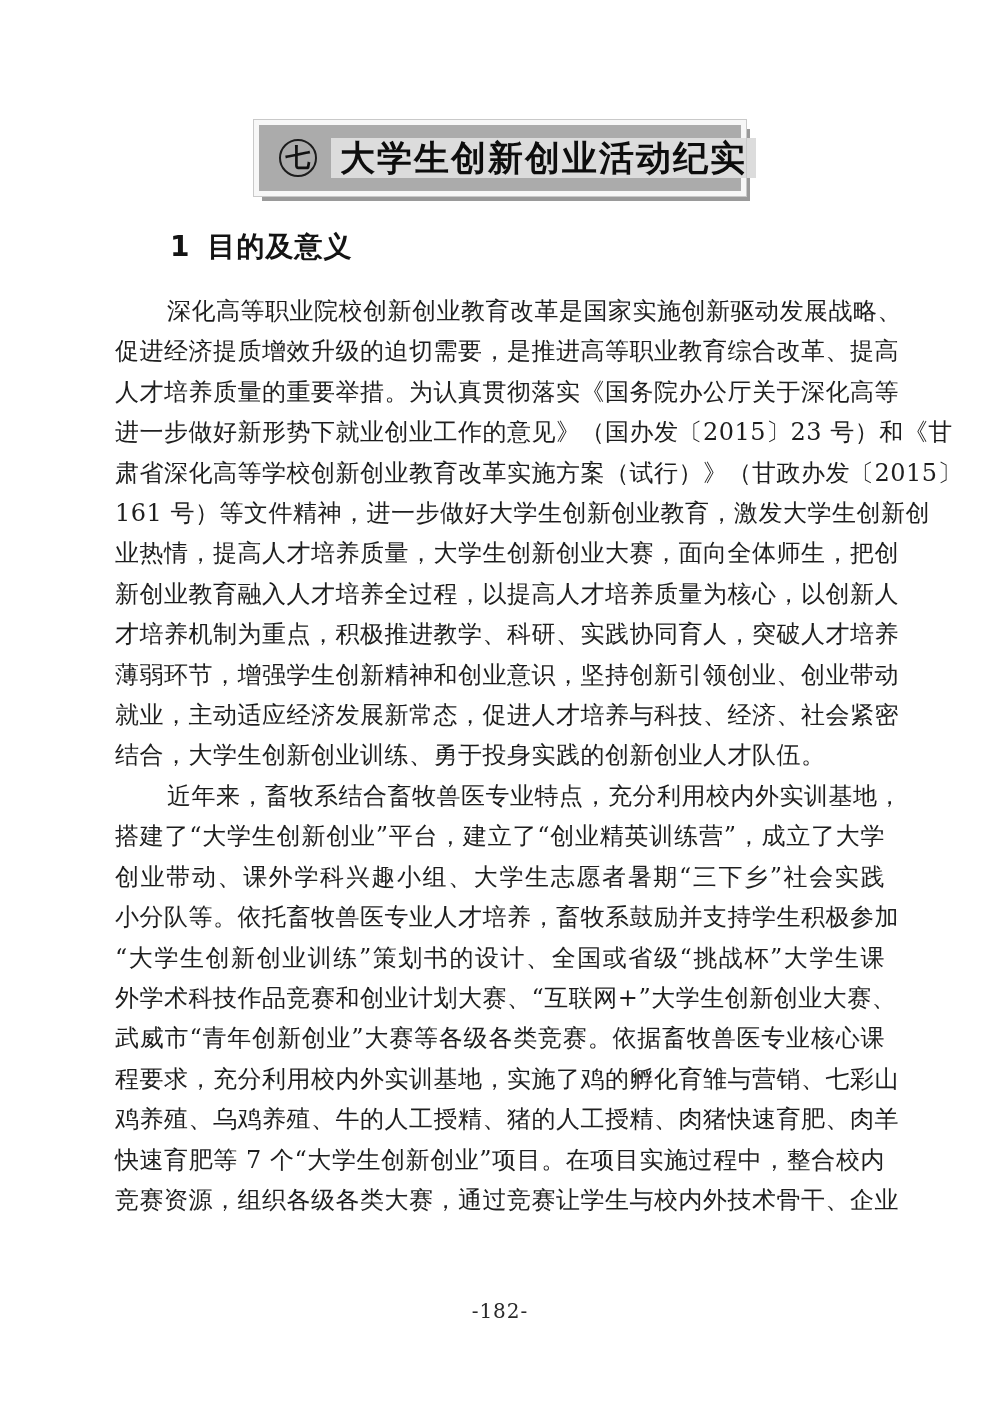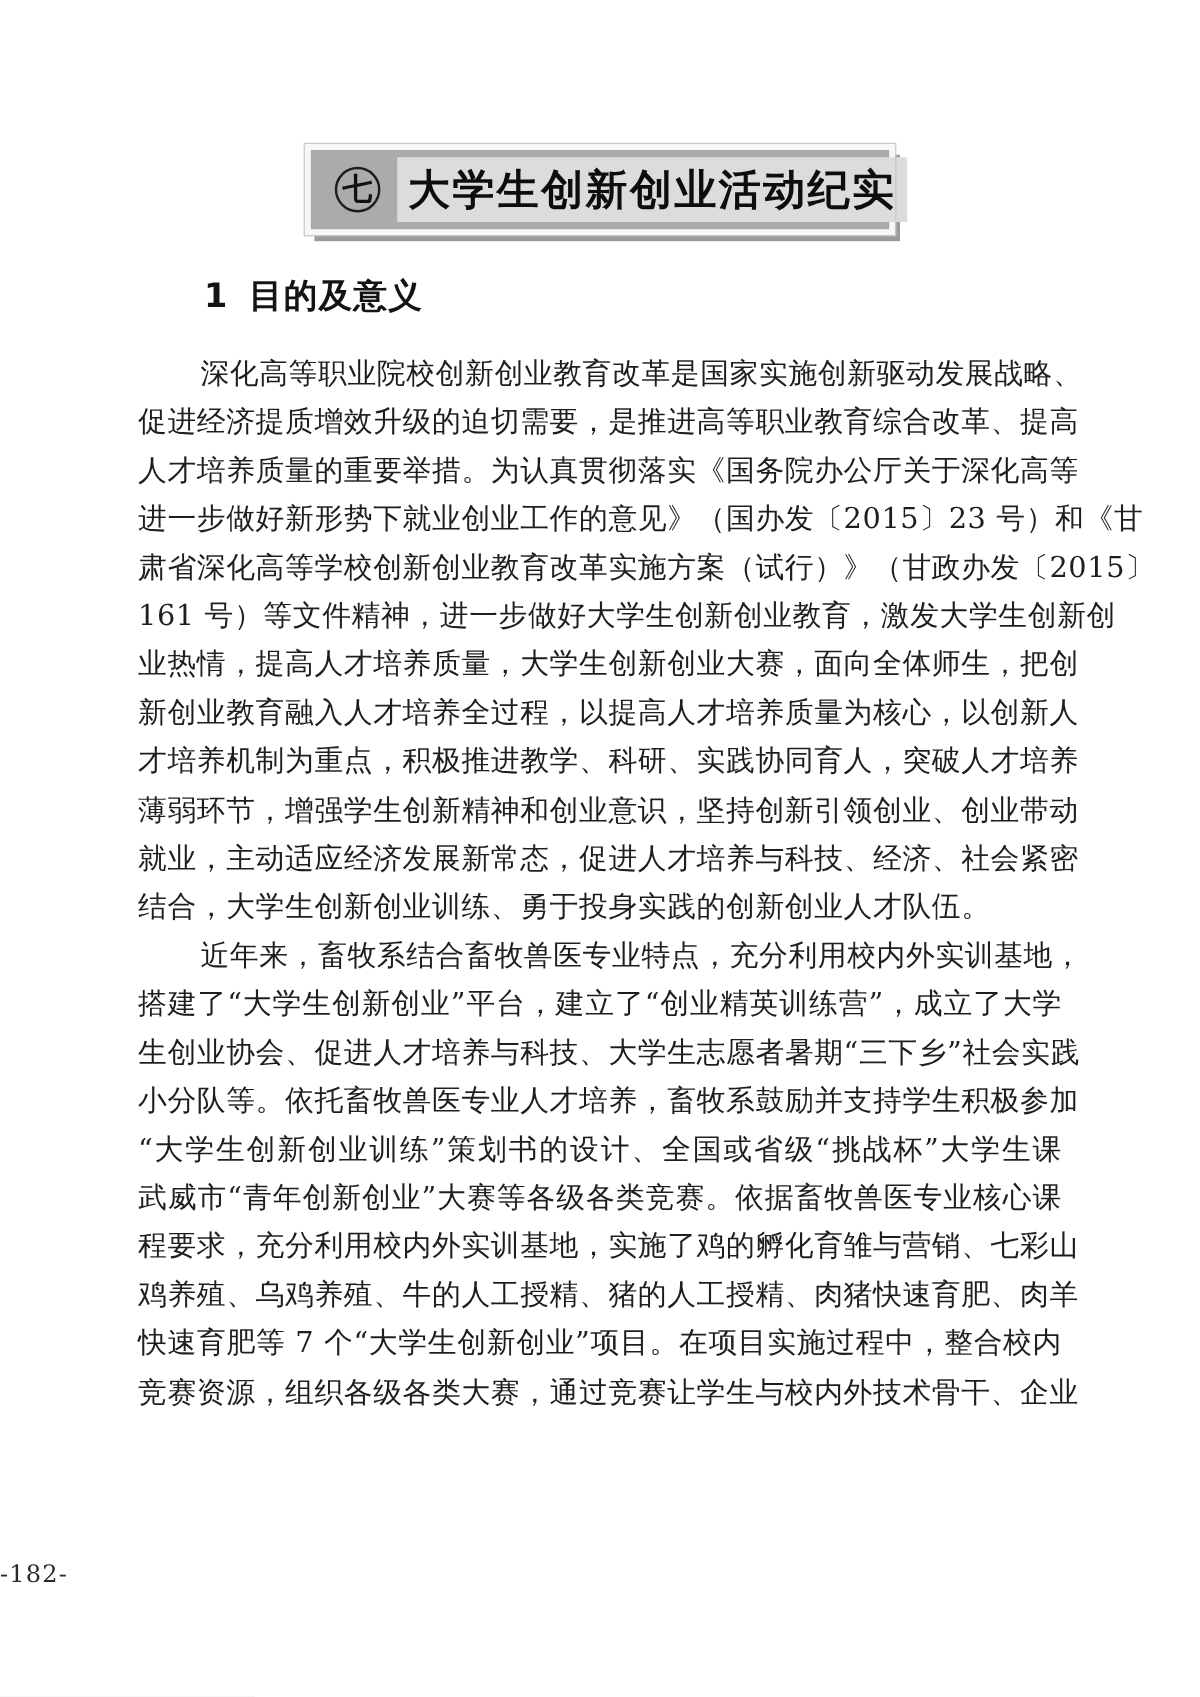--- a/index.html
+++ b/index.html
@@ -43,21 +43,21 @@
     font-family:"DejaVu Sans","Liberation Sans",sans-serif;
     font-size:25px;font-weight:bold;
     color:#111;
     flex:0 0 auto;
     line-height:1;
     padding-bottom:2px;
   }
   .banner-title{
     margin-left:14px;
     background:var(--banner-inner);
-    height:54px;
+    height:40px;
     display:flex;align-items:center;
     padding:0 9px;
     font-family:"DejaVu Sans","Liberation Sans",sans-serif;
     font-size:35px;font-weight:bold;
     letter-spacing:2px;
     color:#0d0d0d;
     white-space:nowrap;
   }
   
   .heading{
@@ -87,21 +87,21 @@
     white-space:nowrap;
     letter-spacing:0.5px;
   }
   .bodyline.lastline{text-align-last:left;white-space:normal;}
   .bodyline.indent{text-indent:52px;}
   
   .footer{
     position:absolute;
     left:0;top:1299px;
     width:100%;
-    text-align:left;
+    text-align:center;
     font-size:20px;
     color:#2a2a2a;
     letter-spacing:1px;
   }
 </style>
 </head>
 <body>
 
 <div class="page">
 
@@ -123,23 +123,24 @@
       <div class="bodyline">肃省深化高等学校创新创业教育改革实施方案（试行）》（甘政办发〔2015〕</div>
       <div class="bodyline">161 号）等文件精神，进一步做好大学生创新创业教育，激发大学生创新创</div>
       <div class="bodyline">业热情，提高人才培养质量，大学生创新创业大赛，面向全体师生，把创</div>
       <div class="bodyline">新创业教育融入人才培养全过程，以提高人才培养质量为核心，以创新人</div>
       <div class="bodyline">才培养机制为重点，积极推进教学、科研、实践协同育人，突破人才培养</div>
       <div class="bodyline">薄弱环节，增强学生创新精神和创业意识，坚持创新引领创业、创业带动</div>
       <div class="bodyline">就业，主动适应经济发展新常态，促进人才培养与科技、经济、社会紧密</div>
       <div class="bodyline lastline">结合，大学生创新创业训练、勇于投身实践的创新创业人才队伍。</div>
       <div class="bodyline indent">近年来，畜牧系结合畜牧兽医专业特点，充分利用校内外实训基地，</div>
       <div class="bodyline">搭建了“大学生创新创业”平台，建立了“创业精英训练营”，成立了大学</div>
-      <div class="bodyline">生创业协会、促进人才培养与科技、大学生志愿者暑期“三下乡”社会实践</div>
+      <div class="bodyline">创业带动、课外学科兴趣小组、大学生志愿者暑期“三下乡”社会实践</div>
       <div class="bodyline">小分队等。依托畜牧兽医专业人才培养，畜牧系鼓励并支持学生积极参加</div>
       <div class="bodyline">“大学生创新创业训练”策划书的设计、全国或省级“挑战杯”大学生课</div>
+      <div class="bodyline">外学术科技作品竞赛和创业计划大赛、“互联网+”大学生创新创业大赛、</div>
       <div class="bodyline">武威市“青年创新创业”大赛等各级各类竞赛。依据畜牧兽医专业核心课</div>
       <div class="bodyline">程要求，充分利用校内外实训基地，实施了鸡的孵化育雏与营销、七彩山</div>
       <div class="bodyline">鸡养殖、乌鸡养殖、牛的人工授精、猪的人工授精、肉猪快速育肥、肉羊</div>
       <div class="bodyline">快速育肥等 7 个“大学生创新创业”项目。在项目实施过程中，整合校内</div>
       <div class="bodyline">竞赛资源，组织各级各类大赛，通过竞赛让学生与校内外技术骨干、企业</div>
     </div>
 
   <div class="footer">-182-</div>
 
 </div>

